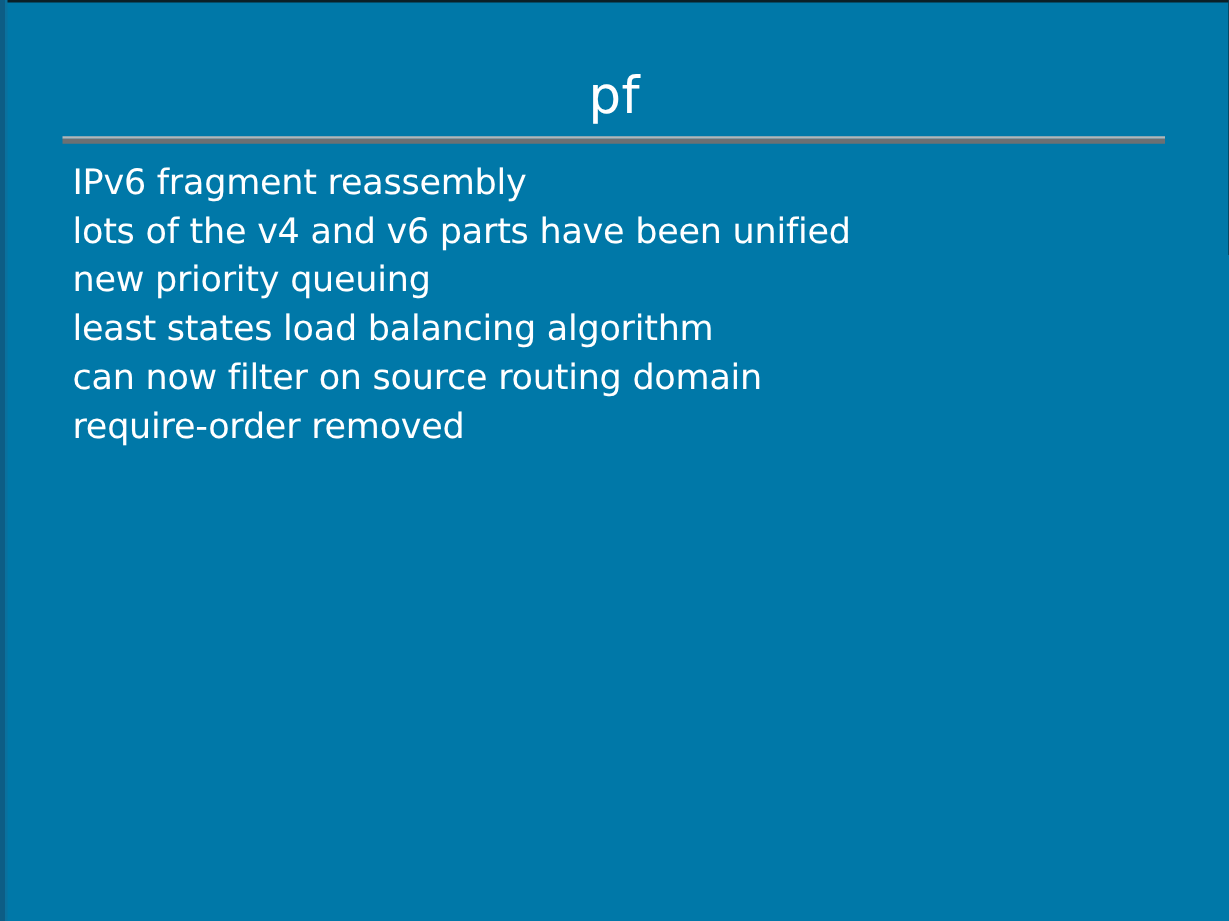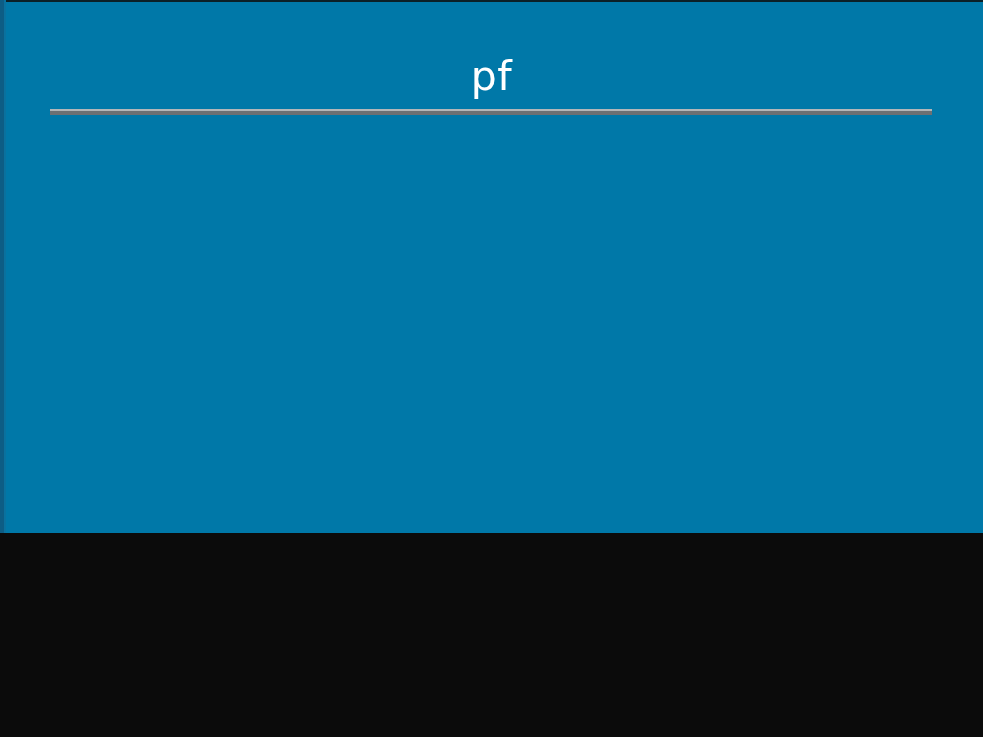--- a/index.html
+++ b/index.html
@@ -3,21 +3,21 @@
 <meta charset="utf-8">
 <style>
   html, body {
     margin: 0;
     padding: 0;
     background: #0b0b0b;
   }
   #slide {
     position: relative;
     width: 983px;
-    height: 533px;
+    height: 737px;
     background: #0078a8;
     overflow: hidden;
     font-family: "DejaVu Sans", sans-serif;
   }
   
   #slide .edge-top {
     position: absolute;
     top: 0;
     left: 0;
     width: 983px;
@@ -108,14 +108,22 @@
   <div class="edge-left"></div>
   <div class="edge-left-inner"></div>
 
   <div class="slide-title">pf</div>
 
   <div class="title-rule">
     <div class="rule-light"></div>
     <div class="rule-dark"></div>
   </div>
 
+  <ul class="body-list">
+    <li>IPv6 fragment reassembly</li>
+    <li>lots of the v4 and v6 parts have been unified</li>
+    <li>new priority queuing</li>
+    <li>least states load balancing algorithm</li>
+    <li>can now filter on source routing domain</li>
+    <li>require-order removed</li>
+  </ul>
 
 </div>
 
 </body></html>

